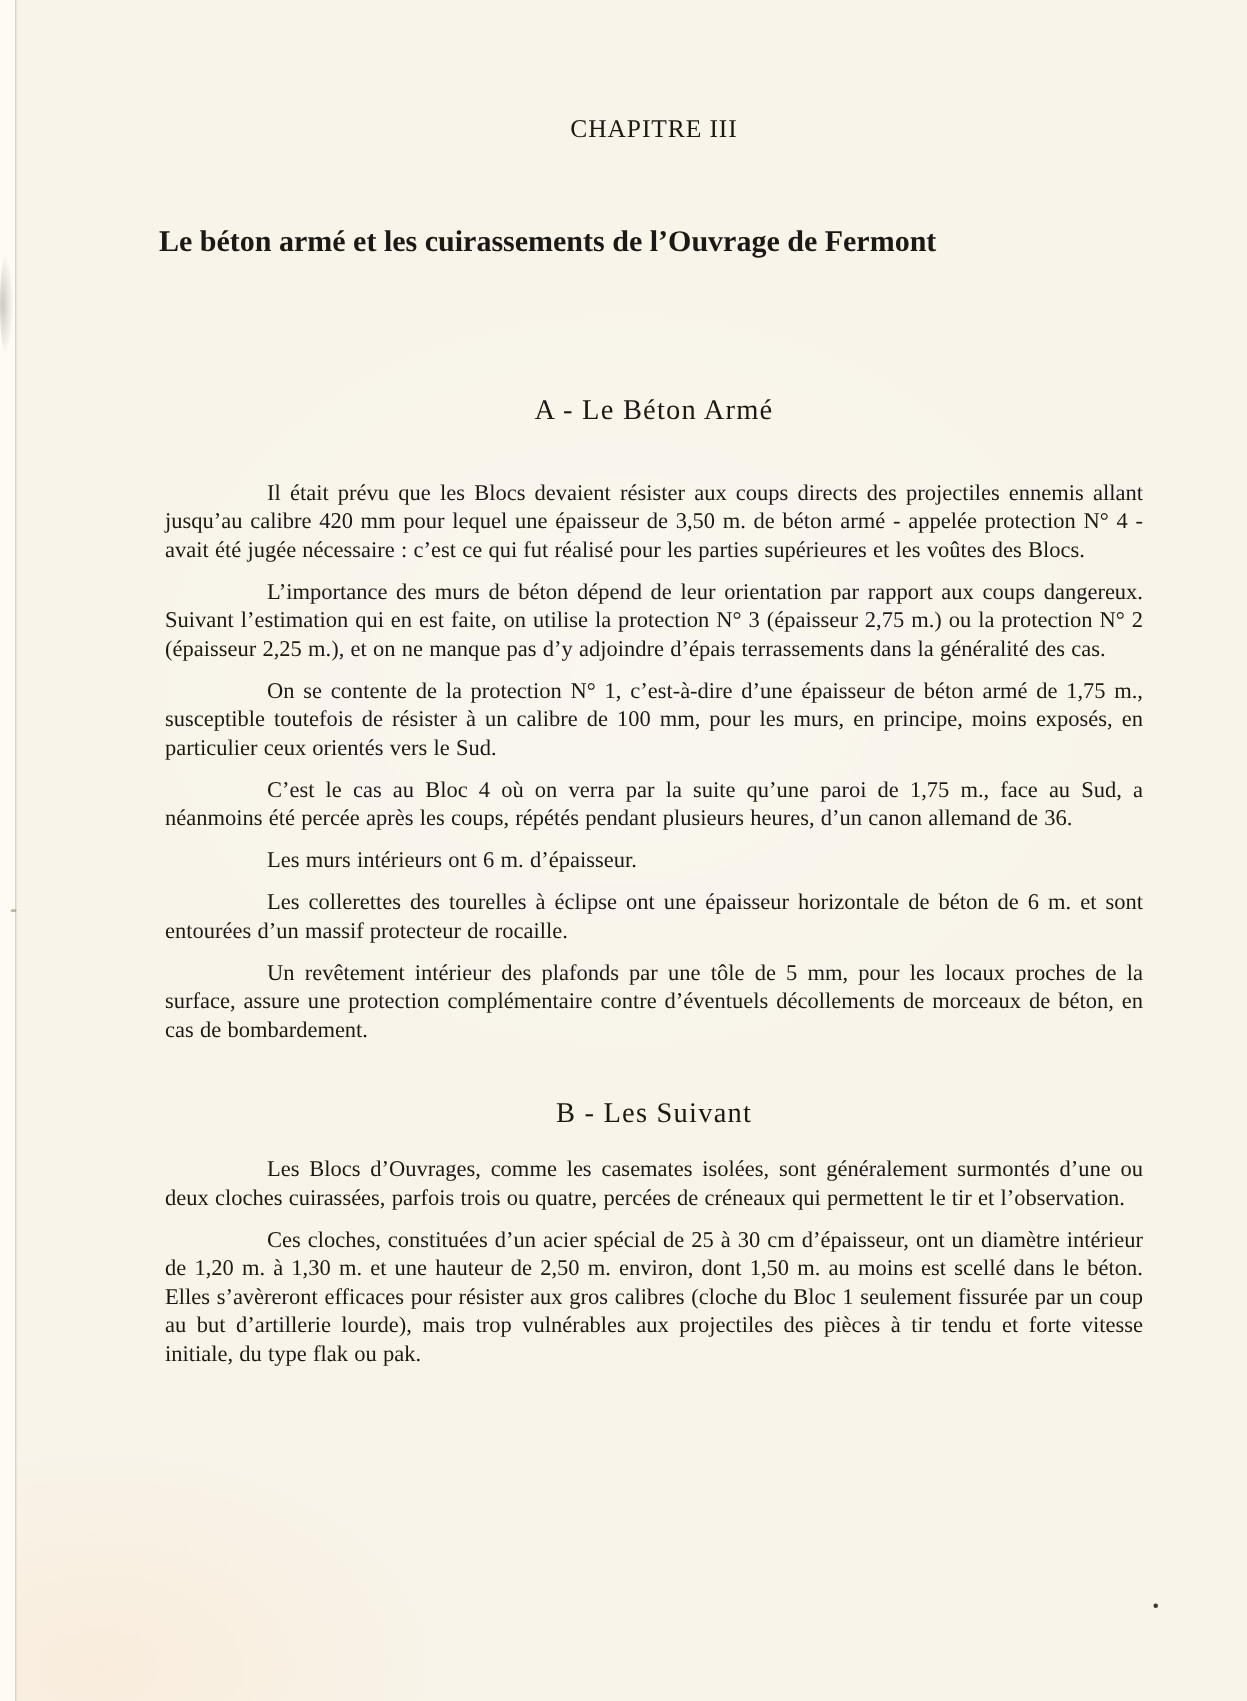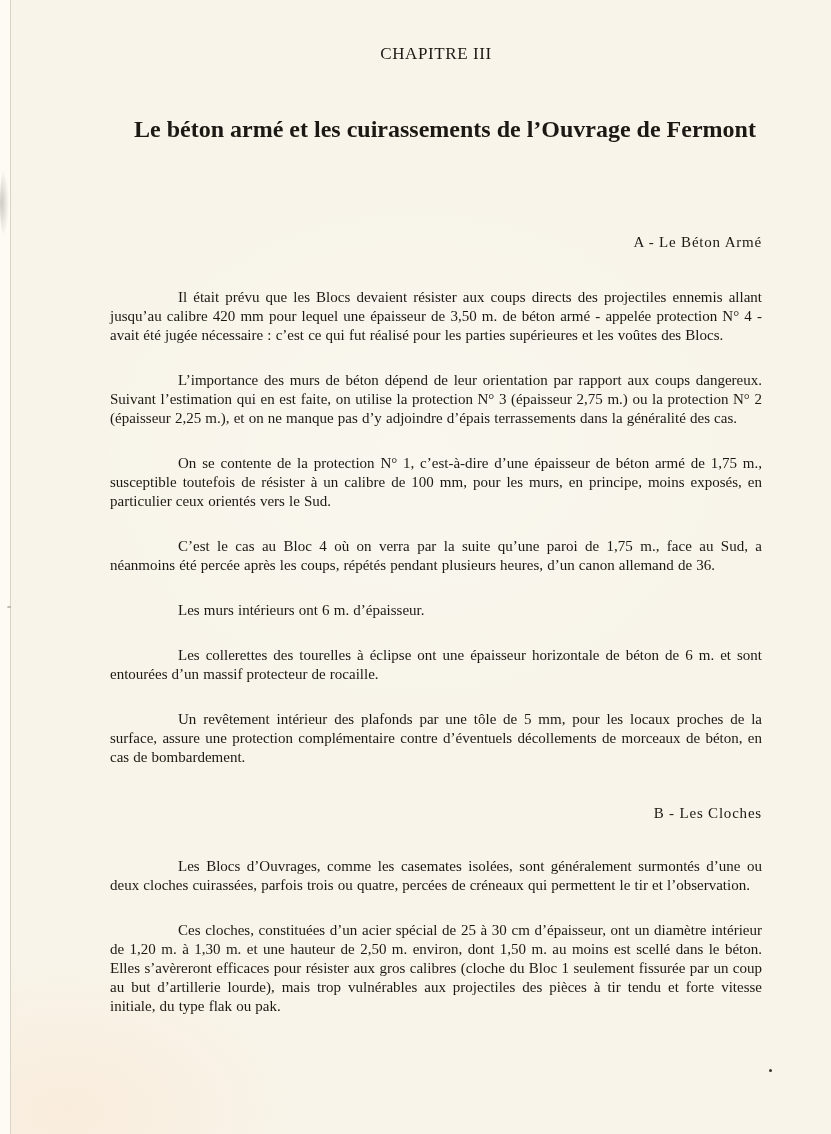--- a/index.html
+++ b/index.html
@@ -56,50 +56,50 @@
     width: 4px; height: 2px;
     background: rgba(110,100,90,0.45);
     border-radius: 50%;
   }
   .text-block {
     position: relative;
     margin: 0 69px 0 110px; 
     width: 652px;
   }
   .chapter-heading {
-    padding-top: 44px;
+    padding-top: 76px;
     text-align: center;
     font-size: 17px;
     line-height: 19px;
     letter-spacing: 0.6px;
   }
   .doc-title {
     margin: 52px -22px 0 -4px; 
-    text-align: center;
-    font-size: 24px;
+    text-align: left;
+    font-size: 20px;
     line-height: 28px;
   }
   .section-heading {
-    text-align: right;
-    font-size: 15px;
+    text-align: center;
+    font-size: 19px;
     line-height: 20px;
     letter-spacing: 0.8px;
   }
   .heading-a { margin-top: 89px; }
   .heading-b { margin-top: 36px; }
   .para {
-    margin-top: 26px;
+    margin-top: 9px;
     font-size: 15px;
     line-height: 19px;
     text-indent: 68px;
     text-align: justify;
     word-spacing: 0.4px;
   }
   .para.first-a { margin-top: 36px; }
-  .para.first-b { margin-top: 34px; }
+  .para.first-b { margin-top: 18px; }
 </style>
 </head>
 <body>
 
 <div class="page">
   <div class="page-edge"></div>
   <div class="edge-smudge"></div>
 
   <div class="text-block">
 
@@ -110,21 +110,21 @@
     <div class="section-heading heading-a">A - Le Béton Armé</div>
 
     <p class="para first-a">Il était prévu que les Blocs devaient résister aux coups directs des projectiles ennemis allant jusqu’au calibre 420 mm pour lequel une épaisseur de 3,50 m. de béton armé - appelée protection N° 4 - avait été jugée nécessaire :  c’est ce qui fut réalisé pour les parties supérieures et les voûtes des Blocs.</p>
     <p class="para">L’importance des murs de béton dépend de leur orientation par rapport aux coups dangereux. Suivant l’estimation qui en est faite, on utilise la protection N° 3 (épaisseur 2,75 m.) ou la protection N° 2 (épaisseur 2,25 m.), et on ne manque pas d’y adjoindre d’épais terrassements dans la généralité des cas.</p>
     <p class="para">On se contente de la protection N° 1, c’est-à-dire d’une épaisseur de béton armé de 1,75 m., susceptible toutefois de résister à un calibre de 100 mm, pour les murs, en principe, moins exposés, en particulier ceux orientés vers le Sud.</p>
     <p class="para">C’est le cas au Bloc 4 où on verra par la suite qu’une paroi de 1,75 m., face au Sud, a néanmoins été percée après les coups, répétés pendant plusieurs heures, d’un canon allemand de 36.</p>
     <p class="para">Les murs intérieurs ont 6 m. d’épaisseur.</p>
     <p class="para">Les collerettes des tourelles à éclipse ont une épaisseur horizontale de béton de 6 m. et sont entourées d’un massif protecteur de rocaille.</p>
     <p class="para">Un revêtement intérieur des plafonds par une tôle de 5 mm, pour les locaux proches de la surface, assure une protection complémentaire contre d’éventuels décollements de morceaux de béton, en cas de bombardement.</p>
 
-    <div class="section-heading heading-b">B - Les Cloches</div>
+    <div class="section-heading heading-b">B - Les Suivant</div>
 
     <p class="para first-b">Les Blocs d’Ouvrages, comme les casemates isolées, sont généralement surmontés d’une ou deux cloches cuirassées, parfois trois ou quatre, percées de créneaux qui permettent le tir et l’observation.</p>
     <p class="para">Ces cloches, constituées d’un acier spécial de 25 à 30 cm d’épaisseur, ont un diamètre intérieur de 1,20 m. à 1,30 m. et une hauteur de 2,50 m. environ, dont 1,50 m. au moins est scellé dans le béton. Elles s’avèreront efficaces pour résister aux gros calibres (cloche du Bloc 1 seulement fissurée par un coup au but d’artillerie lourde), mais trop vulnérables aux projectiles des pièces à tir tendu et forte vitesse initiale, du type flak ou pak.</p>
 
   </div>
 
   <div class="speck-1"></div>
   <div class="speck-2"></div>
 </div>
 

